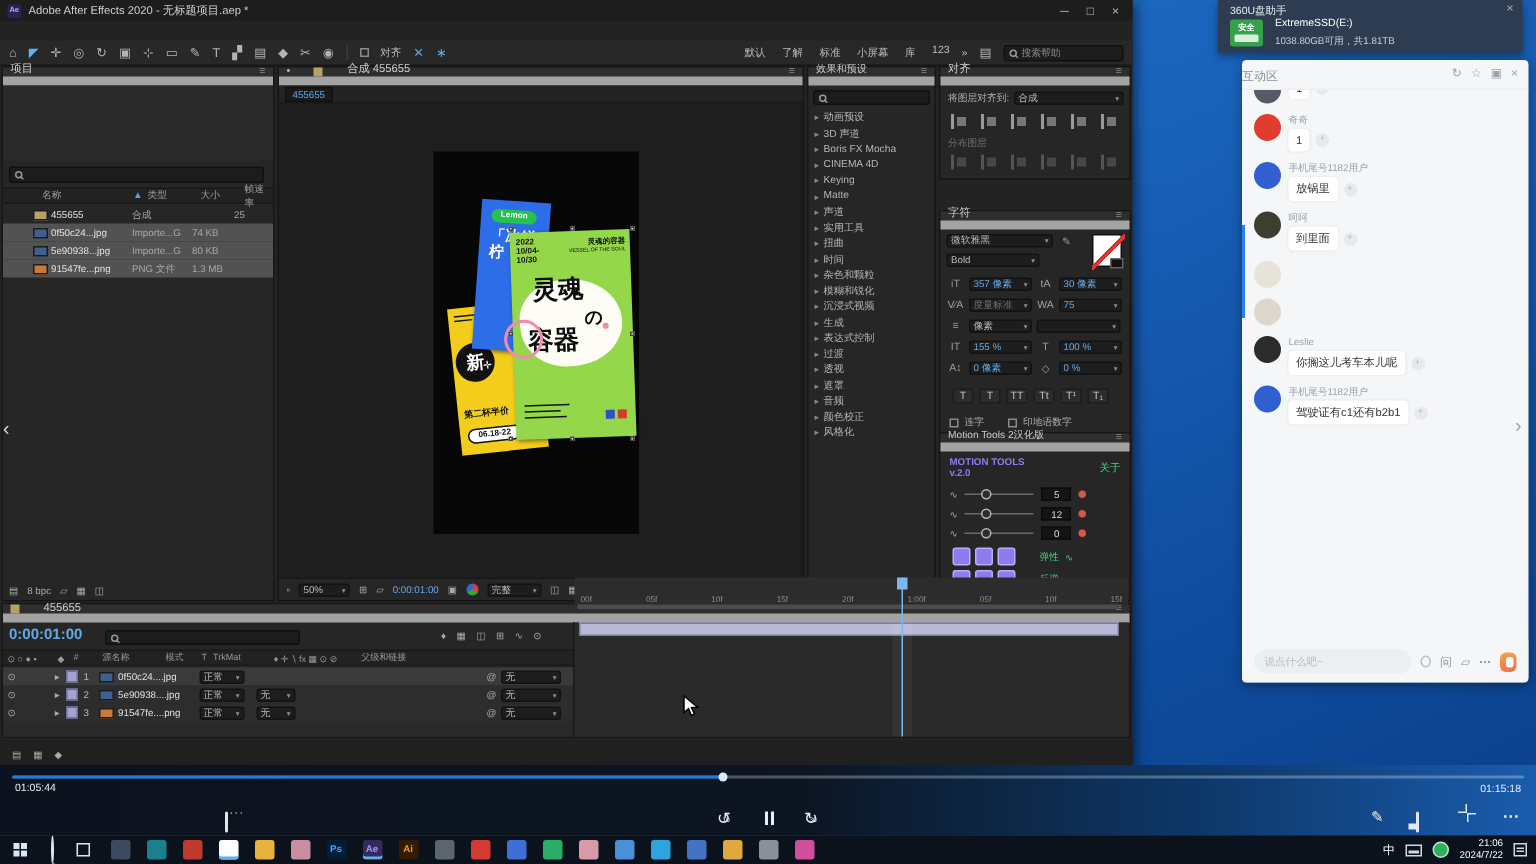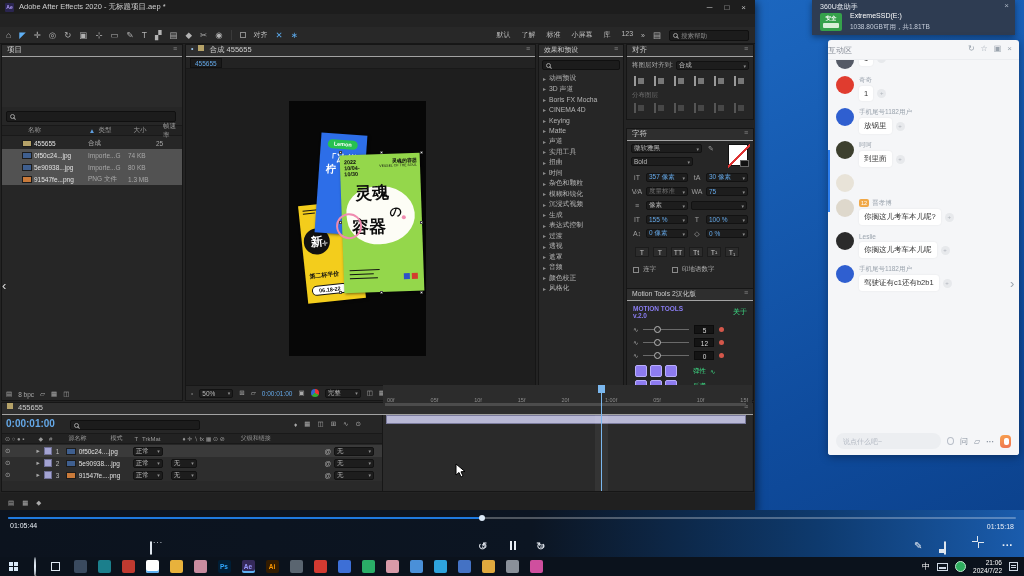--- a/index.html
+++ b/index.html
@@ -22,21 +22,21 @@
   .chk{width:6px;height:6px;border:1px solid #8a8a8a;display:inline-block}
   .tb-label{font-size:7px;color:#bcbcbc}
   .ws{font-size:7px;color:#bcbcbc}
   .searchbox{display:flex;align-items:center;gap:3px;background:#1c1c1c;border:1px solid #101010;border-radius:2px;height:11px;padding:0 3px}
   .searchbox input{background:transparent;border:none;outline:none;font-size:6.5px;color:#bbb;width:64px}
   .searchbox input::placeholder{color:#8b8b8b}
   .mag{width:5px;height:5px;border:1px solid #9a9a9a;border-radius:50%;position:relative;flex:none}
   .mag::after{content:'';position:absolute;width:3px;height:1px;background:#9a9a9a;transform:rotate(45deg);right:-2px;bottom:-1px}
 
   .panel{position:absolute;background:#262626;border:1px solid #161616}
-  .ptab{height:12px;background:#2e2e2e;display:flex;align-items:flex-start;gap:5px;padding:0 5px;border-bottom:1px solid #a3a3a3}
+  .ptab{height:12px;background:#2e2e2e;display:flex;align-items:flex-end;gap:16px;padding:0 5px;border-bottom:6px solid #a3a3a3}
   .ptab .lbl{font-size:7.5px;color:#cdcdcd;white-space:nowrap}
   .ham{margin-left:auto;color:#8a8a8a;font-size:7px}
   .dd{background:#1d1d1d;border:1px solid #121212;border-radius:2px;color:#b9b9b9;font-size:6.5px;display:flex;align-items:center;justify-content:space-between;padding:0 2px;height:9px}
   .dd .caret{color:#8f8f8f;font-size:5px;margin-left:2px}
   .blue{color:#64a8e8}
 
   
   #proj-headrow{position:absolute;left:0;right:0;display:flex;background:#222;border-top:1px solid #191919;border-bottom:1px solid #191919;height:11px;align-items:center}
   #proj-headrow span{font-size:6.5px;color:#9c9c9c}
   .prow{position:absolute;left:0;right:0;height:12px;display:flex;align-items:center}
@@ -488,21 +488,21 @@
       <div class="crow" style="left:6px;top:58px;gap:7px">
         <span class="alico dimmed"></span>
         <span class="alico dimmed"></span>
         <span class="alico dimmed"></span>
         <span class="alico dimmed"></span>
         <span class="alico dimmed"></span>
         <span class="alico dimmed"></span>
       </div>
     </div>
 
-    <div class="panel" style="left:626px;top:128px;width:128px;height:164px">
+    <div class="panel" style="left:626px;top:140px;width:128px;height:164px">
       <div class="ptab">
           <span class="lbl">字符</span>
           <span class="ham">≡</span>
         </div>
       <div class="crow" style="left:4px;top:15px;width:86px">
           <span class="dd" style="flex:1">
             <span>微软雅黑</span>
             <span class="caret">▾</span>
           </span>
         <span class="cico">✎</span>
@@ -863,30 +863,20 @@
             <span class="bubble">到里面</span>
             <span class="mplus">+</span>
           </span>
         </span>
       </div>
         <div class="msg">
         <span class="av" style="background: rgb(232, 227, 216);"></span>
       </div>
         <div class="msg">
         <span class="av" style="background: rgb(222, 216, 204);"></span>
-        <span class="mc">
-          <span class="mn">
-            <span class="mbadge">12</span>
-            <span>晋孝博</span>
-          </span>
-          <span class="mrow">
-            <span class="bubble">你搁这儿考车本儿呢?</span>
-            <span class="mplus">+</span>
-          </span>
-        </span>
       </div>
         <div class="msg">
         <span class="av" style="background: rgb(43, 43, 43);"></span>
         <span class="mc">
           <span class="mn">
 
             <span>Leslie</span>
           </span>
           <span class="mrow">
             <span class="bubble">你搁这儿考车本儿呢</span>

